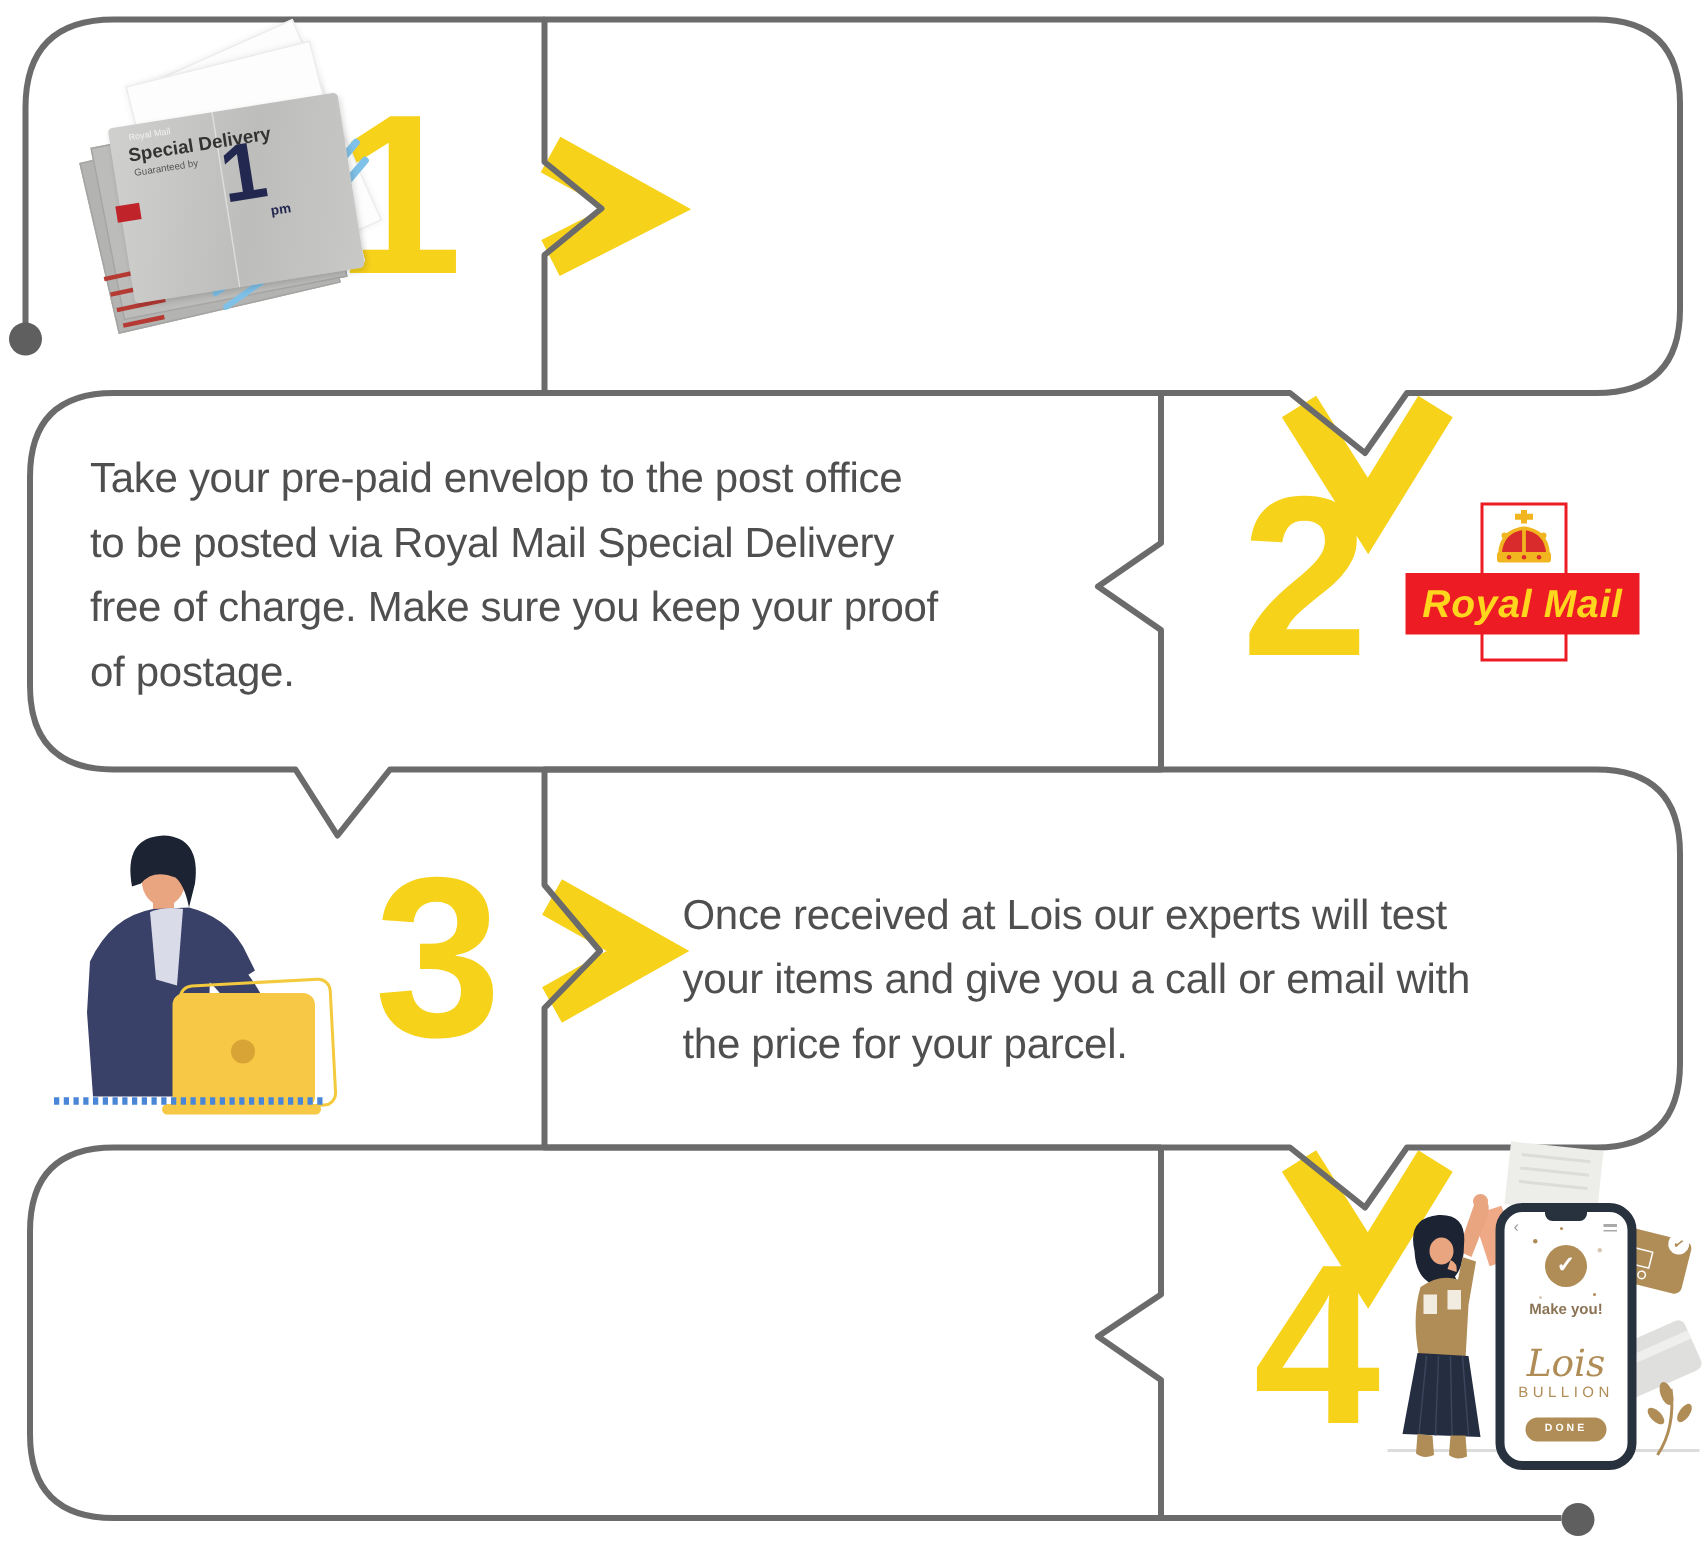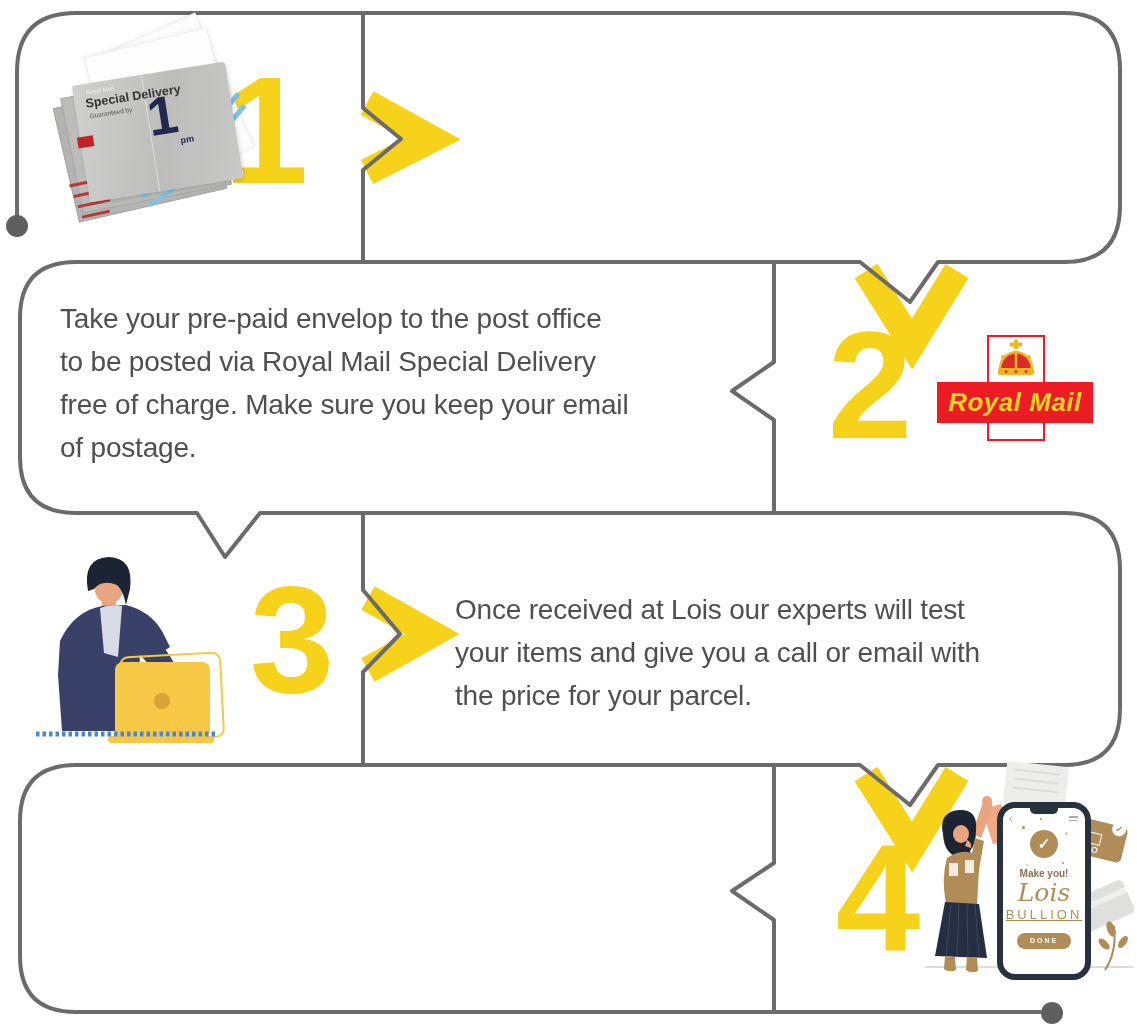--- a/index.html
+++ b/index.html
@@ -69,22 +69,22 @@
          border:6px solid #28323E;border-radius:18px;box-sizing:content-box;
          display:flex;flex-direction:column;align-items:center;z-index:4;}
   .notch{width:28px;height:6px;background:#28323E;border-radius:0 0 5px 5px;}
   .ph-back{position:absolute;left:6px;top:4px;color:#999;font-size:11px;}
   .ph-menu{position:absolute;right:7px;top:8px;width:9px;}
   .ph-menu i{display:block;height:1.5px;background:#AAA;margin-bottom:2px;}
   .ph-check{margin-top:16px;width:28px;height:28px;border-radius:50%;background:#B08D57;
             color:#fff;font-size:15px;font-weight:700;text-align:center;line-height:28px;position:relative;}
   .dot{position:absolute;border-radius:50%;}
   .ph-thanks{margin-top:10px;font-size:10px;font-weight:700;color:#8B7355;}
-  .ph-lois{margin-top:0px;font-family:"DejaVu Serif",serif;font-style:italic;font-size:25px;color:#B08D57;line-height:1.1;}
-  .ph-bullion{font-size:13px;color:#B08D57;letter-spacing:3px;text-decoration:underline;}
+  .ph-lois{margin-top:16px;font-family:"DejaVu Serif",serif;font-style:italic;font-size:25px;color:#B08D57;line-height:1.1;}
+  .ph-bullion{font-size:10px;color:#B08D57;letter-spacing:3px;}
   .ph-done{margin-top:11px;width:54px;height:16px;border-radius:8px;background:#B08D57;color:#fff;
            font-size:7px;font-weight:700;letter-spacing:2px;display:flex;align-items:center;justify-content:center;}
 </style>
 </head>
 <body>
 
 <div class="canvas">
 
   <svg class="lines" width="1137" height="1036" viewBox="0 0 1137 1036">
 
@@ -110,21 +110,21 @@
     <circle cx="1052" cy="1013" r="11" fill="#5F5F5F"></circle>
   </svg>
 
   <div class="step-number" style="left:266px;top:133px">1</div>
   <div class="step-number" style="left:870px;top:388px">2</div>
   <div class="step-number" style="left:292px;top:642px">3</div>
   <div class="step-number" style="left:878px;top:900px">4</div>
 
   <div class="bubble-text" style="left:60px;top:297px">Take your pre-paid envelop to the post office
 to be posted via Royal Mail Special Delivery
-free of charge. Make sure you keep your email
+free of charge. Make sure you keep your proof
 of postage.</div>
   <div class="bubble-text" style="left:455px;top:588px">Once received at Lois our experts will test
 your items and give you a call or email with
 the price for your parcel.</div>
 
   <div class="envelope">
     <div class="paper p1"></div>
     <div class="paper p2"></div>
     <div class="blue-stripe bs1"></div>
     <div class="blue-stripe bs2"></div>

